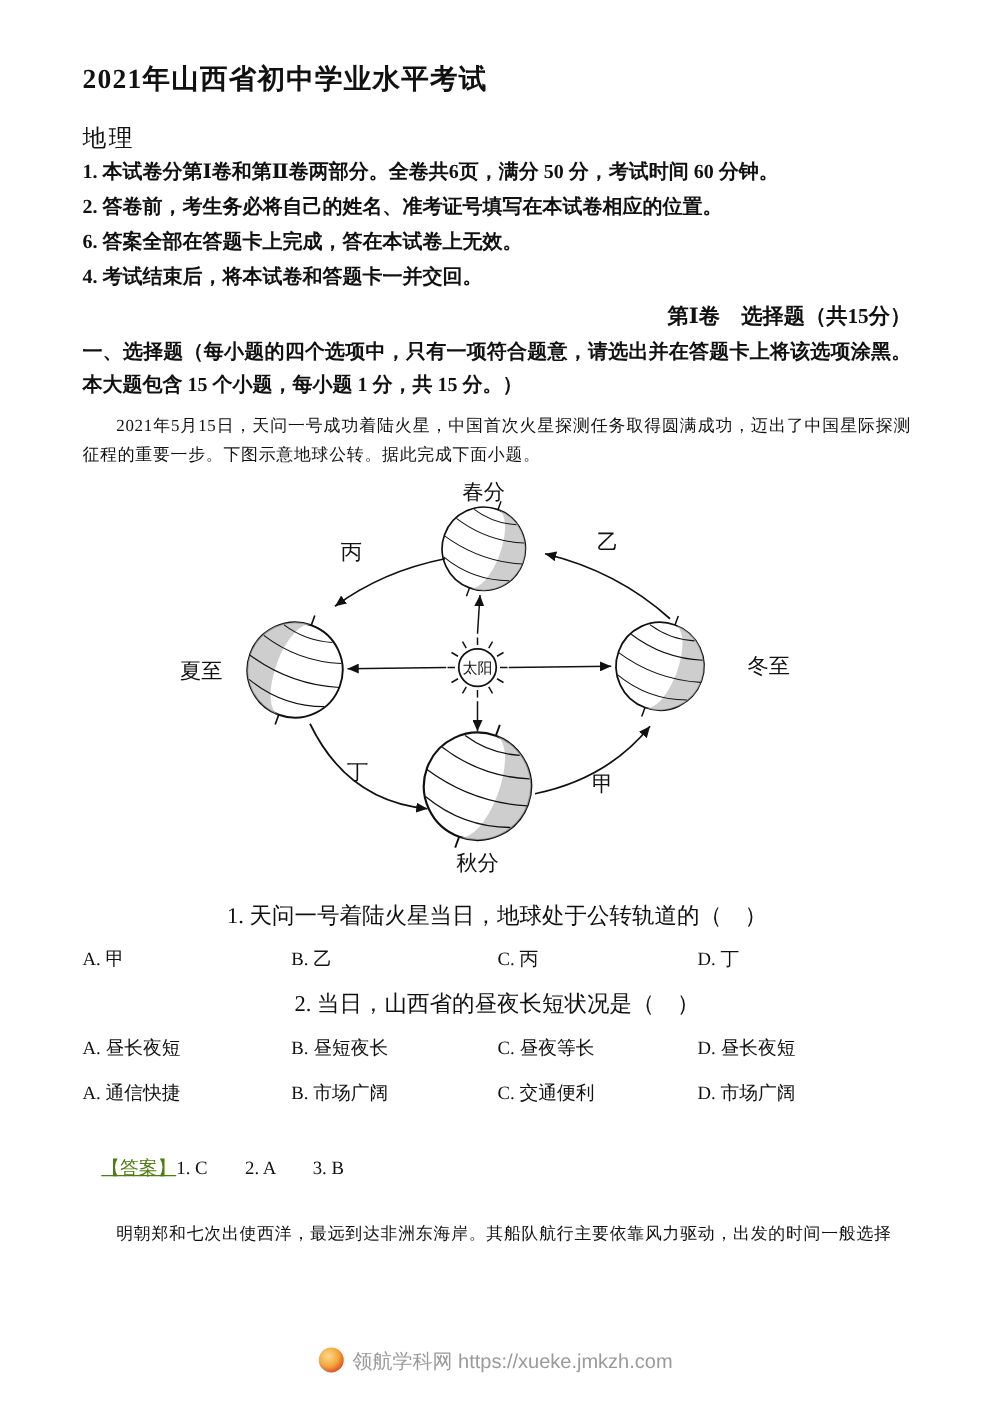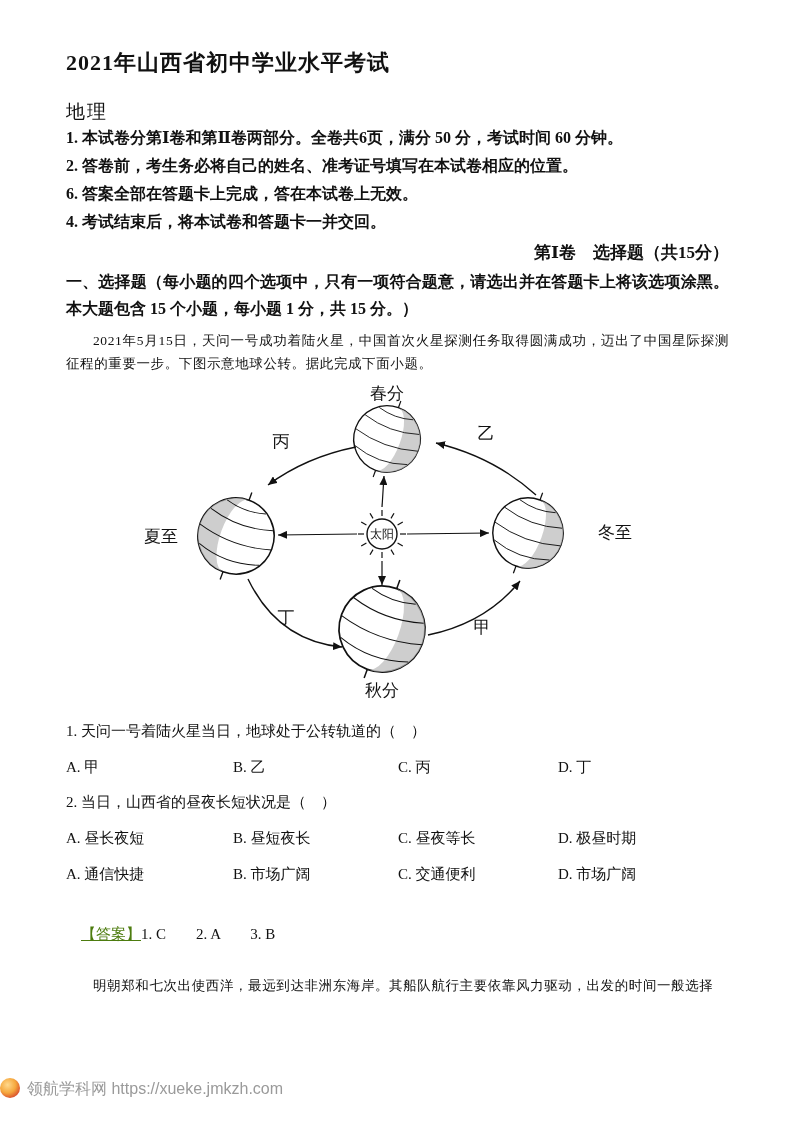--- a/index.html
+++ b/index.html
@@ -34,31 +34,31 @@
   .passage {
     font-size: 13.5px; line-height: 23px; margin-top: 7px;
     text-indent: 2em; text-align: justify; letter-spacing: 0.6px;
   }
   .diagram-wrap { text-align: center; margin-top: 6px; }
   .diagram-wrap svg { display: inline-block; }
   svg text { font-family: "Liberation Serif", "DejaVu Serif", serif; fill: #111; }
   .orb-label { font-size: 17px; }
   .sun-label { font-size: 12px; }
 
-  .q-stem { font-size: 15px; margin-top: 14px; line-height: 21px; white-space: pre-wrap; }
+  .q-stem { font-size: 18px; margin-top: 14px; line-height: 21px; white-space: pre-wrap; text-align: center; }
   .q-options {
     display: grid; grid-template-columns: 167px 165px 160px auto;
     font-size: 15px; margin-top: 15px; line-height: 21px; white-space: pre-wrap;
   }
   .answer-row { margin-top: 16px; font-size: 15px; line-height: 22px; white-space: pre-wrap; }
   .answer-label { color: #4d7c0f; text-decoration: underline; }
 
   .footer {
     position: absolute; left: 0; bottom: 22px; width: 100%;
-    font-size: 16px; color: #9a9a9a;
+    text-align: center; font-size: 16px; color: #9a9a9a;
     font-family: "Liberation Sans", "DejaVu Sans", sans-serif;
   }
   .logo {
     display: inline-block; width: 20px; height: 20px; border-radius: 50%;
     background: radial-gradient(circle at 38% 34%, #ffd98d 0%, #f5a73d 45%, #d6452b 80%, #b93420 100%);
     vertical-align: -4px; margin-right: 7px;
   }
 </style>
 </head>
 <body>
@@ -151,21 +151,21 @@
       <span>D. 丁</span>
     </div>
   </div>
 
   <div>
     <div class="q-stem">2. 当日，山西省的昼夜长短状况是（　）</div>
     <div class="q-options">
       <span>A. 昼长夜短</span>
       <span>B. 昼短夜长</span>
       <span>C. 昼夜等长</span>
-      <span>D. 极昼时期</span>
+      <span>D. 昼长夜短</span>
     </div>
   </div>
 
   <div>
     <div class="q-options">
       <span>A. 通信快捷</span>
       <span>B. 市场广阔</span>
       <span>C. 交通便利</span>
       <span>D. 市场广阔</span>
     </div>

